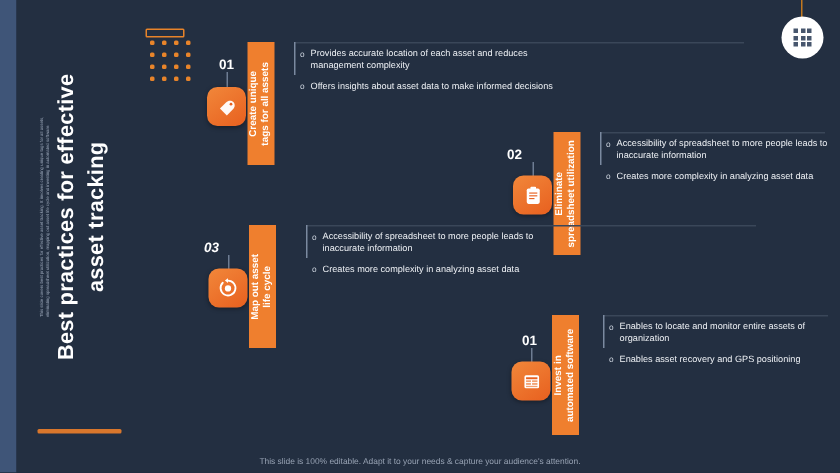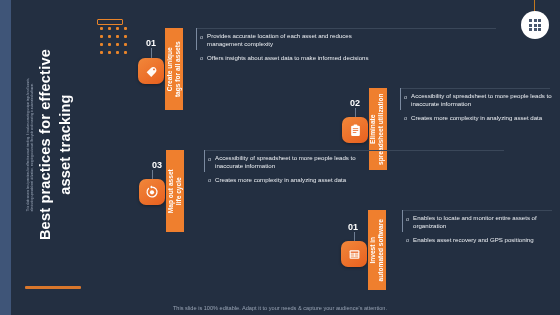--- a/index.html
+++ b/index.html
@@ -201,21 +201,21 @@
       <div class="bullet">
         <span class="mk">o</span>
         <span class="tx">Offers insights about  asset data to make informed decisions</span>
       </div>
     </div>
   </div>
 
   <div class="block">
     <div class="panel-top-line" style="left:400px; top:88px; width:150px;"></div>
     <div class="connector-v" style="left:400px; top:88px; height:22px;"></div>
-    <div class="num" style="left:350px; top:98px;">02</div>
+    <div class="num" style="left:338px; top:98px;">02</div>
     <div class="connector-v" style="left:355px; top:108px; height:10px; background:#6e7d93;"></div>
     <div class="icon-tile" style="left:342px; top:117px;">
       <svg width="13" height="13" viewBox="0 0 24 24">
         <rect x="4" y="3" width="16" height="19" rx="2.2" fill="#fff"></rect>
         <rect x="8.5" y="1" width="7" height="3.4" rx="1.2" fill="#fff"></rect>
         <rect x="7" y="8" width="10" height="1.4" fill="#e8601f"></rect>
         <rect x="7" y="11.4" width="10" height="1.4" fill="#e8601f"></rect>
         <rect x="7" y="14.8" width="6.5" height="1.4" fill="#e8601f"></rect>
       </svg>
     </div>
@@ -233,21 +233,21 @@
       <div class="bullet">
         <span class="mk">o</span>
         <span class="tx">Creates more complexity in analyzing asset data</span>
       </div>
     </div>
   </div>
 
   <div class="block">
     <div class="panel-top-line" style="left:204px; top:150px; width:300px;"></div>
     <div class="connector-v" style="left:204px; top:150px; height:22px;"></div>
-    <div class="num" style="left:152px; top:160px;">03</div>
+    <div class="num" style="left:136px; top:160px;font-style:italic;">03</div>
     <div class="connector-v" style="left:152px; top:170px; height:10px; background:#6e7d93;"></div>
     <div class="icon-tile" style="left:139px; top:179px;">
       <svg width="14" height="14" viewBox="0 0 24 24">
         <path d="M12 3.5 a8.5 8.5 0 1 1 -6 2.5" fill="none" stroke="#fff" stroke-width="2.1" stroke-linecap="round"></path>
         <path d="M12 0.8 L12 6.2 L8.4 3.5 Z" fill="#fff"></path>
         <circle cx="12" cy="12.5" r="3.6" fill="#fff"></circle>
       </svg>
     </div>
     <div class="vbar" style="left:166px; top:150px; width:18px; height:82px;">
       <div class="vbar-label">

